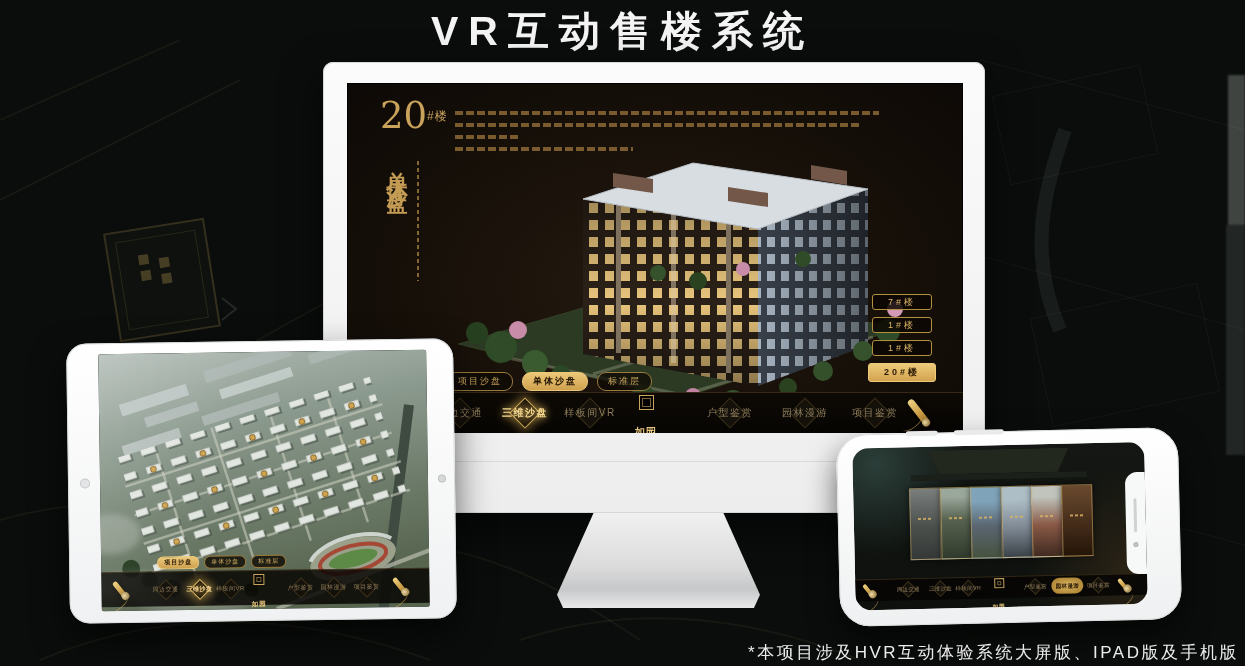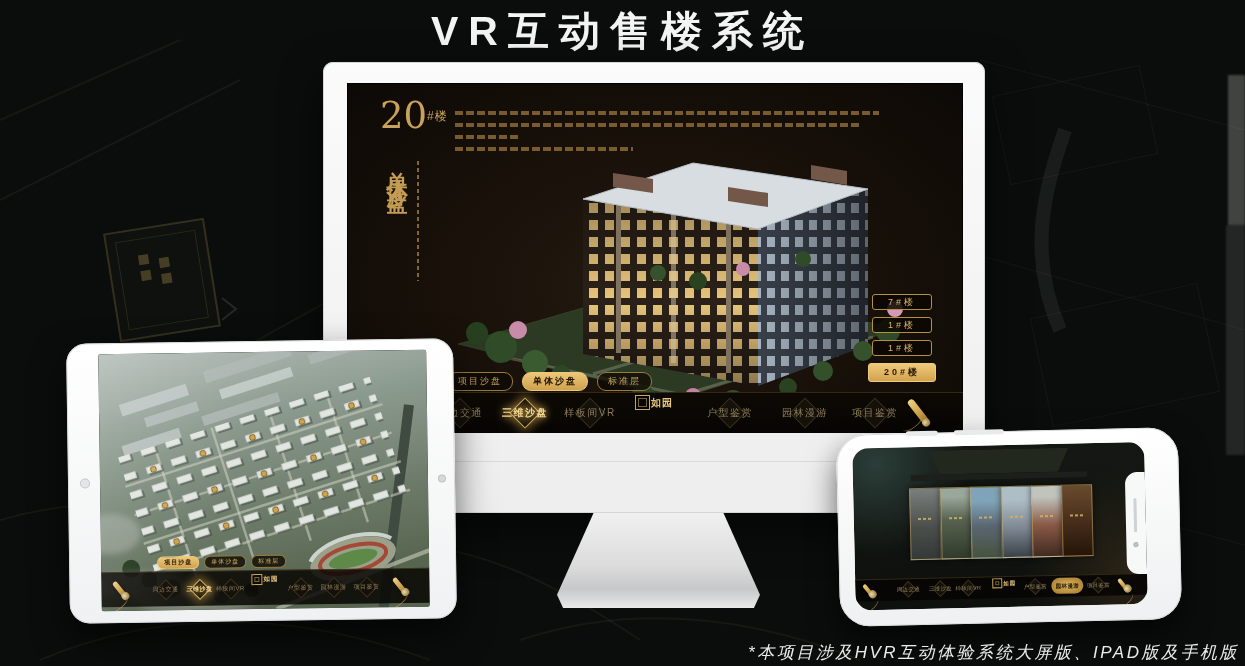--- a/index.html
+++ b/index.html
@@ -5,21 +5,21 @@
   html,body{margin:0;padding:0;background:#050706;}
   .canvas{position:relative;width:1245px;height:666px;overflow:hidden;
     background:radial-gradient(ellipse at 55% 40%, #0d110e 0%, #0a0d0b 55%, #060807 100%);
     font-family:"Liberation Sans", sans-serif;}
   .bg-svg{position:absolute;left:0;top:0;z-index:0;}
 
   
   .poster-title{position:absolute;left:0;right:0;top:4px;z-index:1;text-align:center;
     color:#f4f4f4;font-size:41px;font-weight:700;letter-spacing:10px;}
   .poster-footnote{position:absolute;right:6px;bottom:2px;z-index:6;
-    color:#eceor;color:#ececec;font-size:17px;letter-spacing:2.5px;font-style:italic;}
+    color:#eceor;color:#ececec;font-size:17px;letter-spacing:2.5px;}
 
   
   .monitor{position:absolute;left:323px;top:62px;z-index:2;}
   .monitor-frame{position:absolute;left:0;top:0;width:662px;height:451px;background:linear-gradient(#fbfbfc,#ededee);
     border-radius:10px;box-shadow:0 16px 40px rgba(0,0,0,.6), inset 0 0 0 1px #d4d6d8;}
   .chin-line{position:absolute;left:10px;right:10px;top:399px;height:1px;background:#d9dadc;}
   .monitor-screen{position:absolute;left:24px;top:21px;width:616px;height:350px;overflow:hidden;
     background:radial-gradient(ellipse at 50% 58%, #241a10 0%, #171009 55%, #0d0906 100%);
     box-shadow:inset 0 0 0 1px #000;}
   .monitor-stand{position:absolute;left:234px;top:451px;width:203px;height:95px;
@@ -54,21 +54,21 @@
 
   .mnav{position:absolute;left:0;right:0;bottom:0;height:40px;background:linear-gradient(#0d0a05,#070503);
     border-top:1px solid rgba(140,110,60,.35);}
   .nav-item{position:absolute;top:6px;width:60px;height:28px;display:flex;align-items:center;justify-content:center;}
   .nav-item .dia{position:absolute;width:20px;height:20px;transform:rotate(45deg);
     background:#14100a;border:1px solid rgba(160,130,70,.3);}
   .nav-item .lbl{position:relative;z-index:1;font-size:10px;letter-spacing:1.5px;color:#8f7e5b;white-space:nowrap;}
   .nav-item.active .dia{border-color:#d8b35f;background:radial-gradient(#3a2c12,#191208);
     box-shadow:0 0 10px 3px rgba(212,170,80,.45);}
   .nav-item.active .lbl{color:#f5d78e;text-shadow:0 0 8px rgba(240,200,110,.9);font-weight:700;}
-  .nav-logo{position:absolute;top:2px;display:flex;flex-direction:row;align-items:center;gap:1px;}
+  .nav-logo{position:absolute;top:2px;display:flex;flex-direction:column;align-items:center;gap:15px;}
   .seal{width:13px;height:13px;border:1px solid #caa55c;background:rgba(0,0,0,.45);position:relative;}
   .seal::before{content:"";position:absolute;inset:2px;border:1px solid rgba(202,165,92,.6);}
   .nav-logo .ltxt{color:#e6c57c;font-size:10px;font-weight:700;letter-spacing:1px;white-space:nowrap;}
 
   .scroll{position:absolute;}
   .roll{display:block;width:7px;height:30px;border-radius:4px;transform:rotate(-38deg);
     background:linear-gradient(180deg,#f0d283,#c89a43 60%,#8a6420);box-shadow:0 1px 4px rgba(0,0,0,.6);position:relative;}
   .roll::after{content:"";position:absolute;left:-1px;bottom:-2px;width:8px;height:8px;border-radius:50%;
     background:radial-gradient(circle at 40% 40%,#efdca6,#7a5a20);}
   .roll::before{content:"";position:absolute;left:-20px;top:14px;width:24px;height:10px;border-radius:50%;

